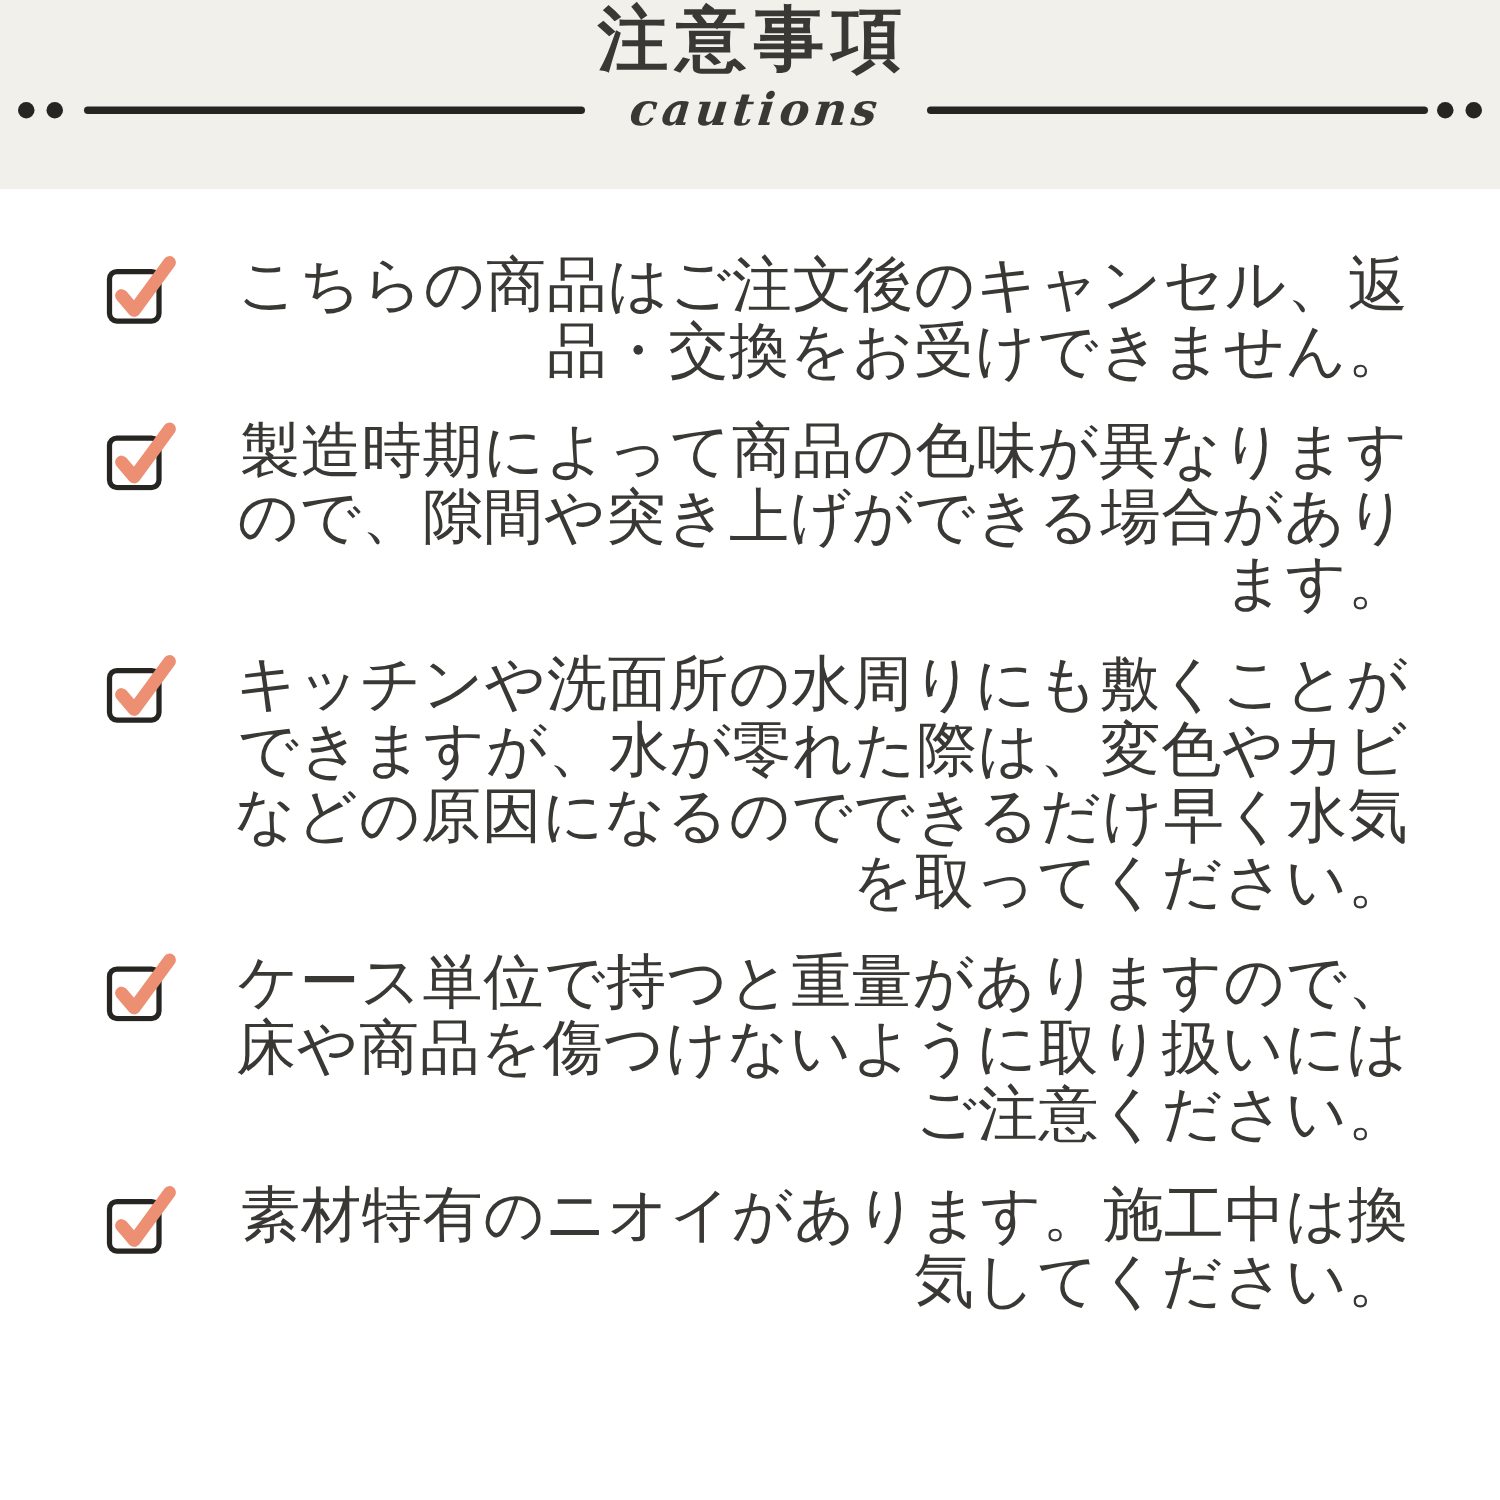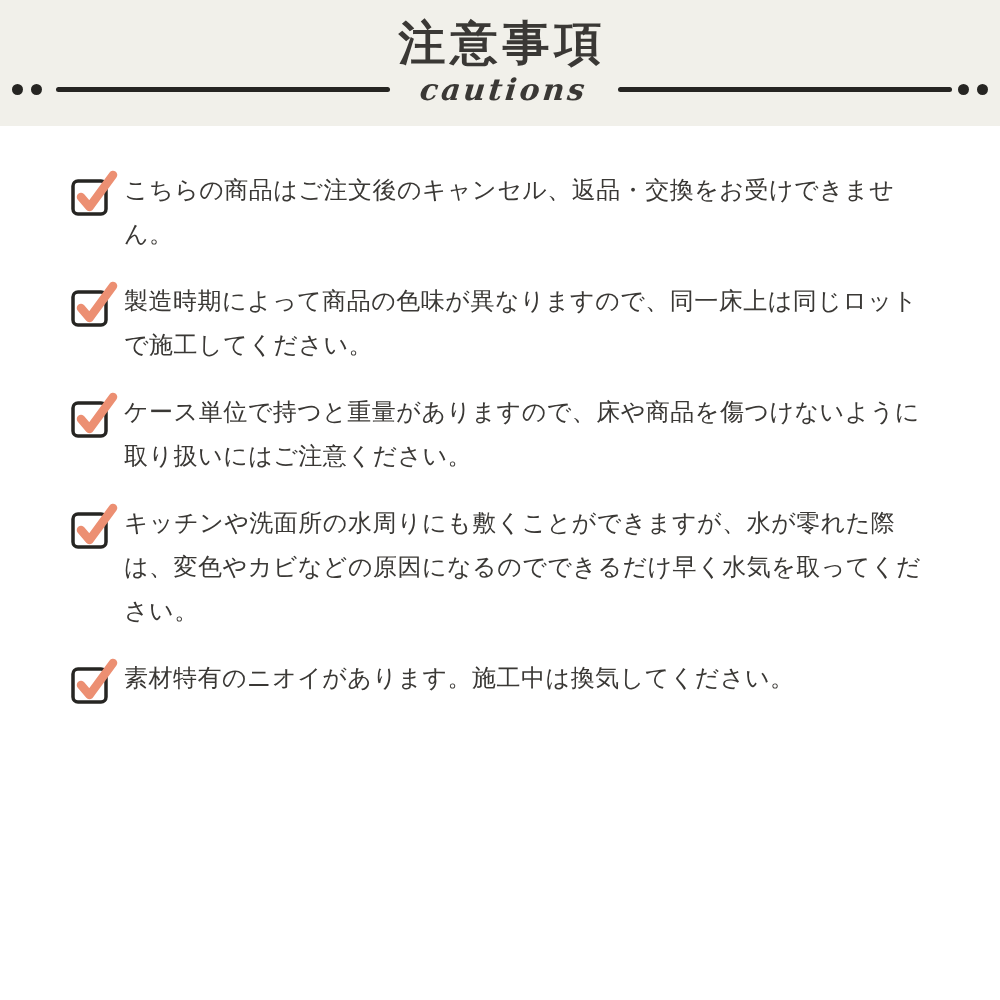--- a/index.html
+++ b/index.html
@@ -18,21 +18,20 @@
     font-family:"DejaVu Sans","Liberation Sans",sans-serif;
     color:var(--text);
     overflow:hidden;
   }
   .page{width:1000px;height:1000px;}
 
   
   .header{
     background:var(--header-bg);
     height:126px;
-    padding-top:16px;
   }
   .title{
     margin:0;
     text-align:center;
     font-size:47px;
     line-height:1.15;
     font-weight:800;
     letter-spacing:5px;
     text-indent:5px;
     color:var(--text);
@@ -83,25 +82,26 @@
   }
   .item:last-child{margin-bottom:0;}
   .icon{
     flex:0 0 48px;
     margin-right:6px;
   }
   .icon svg{display:block;}
   .text{
     margin:0;
     width:815px;
-    font-size:24px;
+    font-size:40px;
     line-height:44px;
     font-weight:500;
     letter-spacing:0.5px;
     color:var(--text);
+    text-align:right;
   }
 </style>
 </head>
 <body>
 
 <div class="page">
 
   <header class="header">
     <h1 class="title">注意事項</h1>
     <div class="divider">
@@ -129,47 +129,47 @@
 
 
 
     <div class="item">
       <span class="icon">
         <svg width="48" height="48" viewBox="0 0 48 48" xmlns="http://www.w3.org/2000/svg" aria-hidden="true">
           <rect x="3" y="13" width="33" height="33" rx="5" fill="var(--checkbox-fill)" stroke="var(--line)" stroke-width="3.5"></rect>
           <path d="M11 29 L19.5 39 L43 7" fill="none" stroke="var(--check)" stroke-width="8.5" stroke-linecap="round" stroke-linejoin="round"></path>
         </svg>
       </span>
-      <p class="text">製造時期によって商品の色味が異なりますので、同一床上は同じロットで施工してください。</p>
+      <p class="text">製造時期によって商品の色味が異なりますので、隙間や突き上げができる場合があります。</p>
+    </div>
+
+    <div class="item">
+      <span class="icon">
+        <svg width="48" height="48" viewBox="0 0 48 48" xmlns="http://www.w3.org/2000/svg" aria-hidden="true">
+          <rect x="3" y="13" width="33" height="33" rx="5" fill="var(--checkbox-fill)" stroke="var(--line)" stroke-width="3.5"></rect>
+          <path d="M11 29 L19.5 39 L43 7" fill="none" stroke="var(--check)" stroke-width="8.5" stroke-linecap="round" stroke-linejoin="round"></path>
+        </svg>
+      </span>
+      <p class="text">キッチンや洗面所の水周りにも敷くことができますが、水が零れた際は、変色やカビなどの原因になるのでできるだけ早く水気を取ってください。</p>
     </div>
 
     <div class="item">
       <span class="icon">
         <svg width="48" height="48" viewBox="0 0 48 48" xmlns="http://www.w3.org/2000/svg" aria-hidden="true">
           <rect x="3" y="13" width="33" height="33" rx="5" fill="var(--checkbox-fill)" stroke="var(--line)" stroke-width="3.5"></rect>
           <path d="M11 29 L19.5 39 L43 7" fill="none" stroke="var(--check)" stroke-width="8.5" stroke-linecap="round" stroke-linejoin="round"></path>
         </svg>
       </span>
       <p class="text">ケース単位で持つと重量がありますので、床や商品を傷つけないように取り扱いにはご注意ください。</p>
     </div>
 
     <div class="item">
       <span class="icon">
         <svg width="48" height="48" viewBox="0 0 48 48" xmlns="http://www.w3.org/2000/svg" aria-hidden="true">
           <rect x="3" y="13" width="33" height="33" rx="5" fill="var(--checkbox-fill)" stroke="var(--line)" stroke-width="3.5"></rect>
           <path d="M11 29 L19.5 39 L43 7" fill="none" stroke="var(--check)" stroke-width="8.5" stroke-linecap="round" stroke-linejoin="round"></path>
         </svg>
       </span>
-      <p class="text">キッチンや洗面所の水周りにも敷くことができますが、水が零れた際は、変色やカビなどの原因になるのでできるだけ早く水気を取ってください。</p>
-    </div>
-
-    <div class="item">
-      <span class="icon">
-        <svg width="48" height="48" viewBox="0 0 48 48" xmlns="http://www.w3.org/2000/svg" aria-hidden="true">
-          <rect x="3" y="13" width="33" height="33" rx="5" fill="var(--checkbox-fill)" stroke="var(--line)" stroke-width="3.5"></rect>
-          <path d="M11 29 L19.5 39 L43 7" fill="none" stroke="var(--check)" stroke-width="8.5" stroke-linecap="round" stroke-linejoin="round"></path>
-        </svg>
-      </span>
       <p class="text">素材特有のニオイがあります。施工中は換気してください。</p>
     </div>
 
   </main>
 </div>
 
 </body></html>

